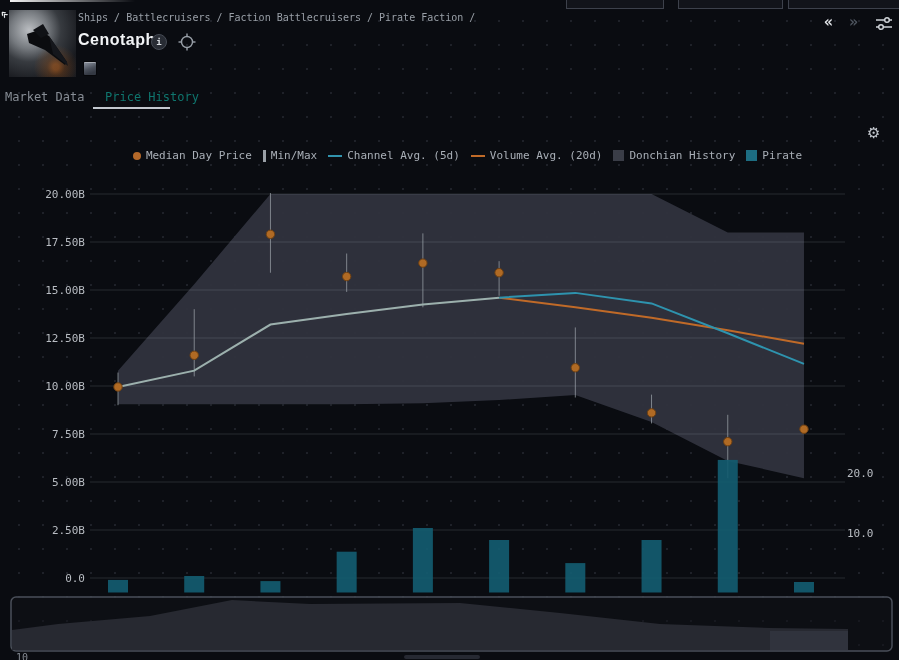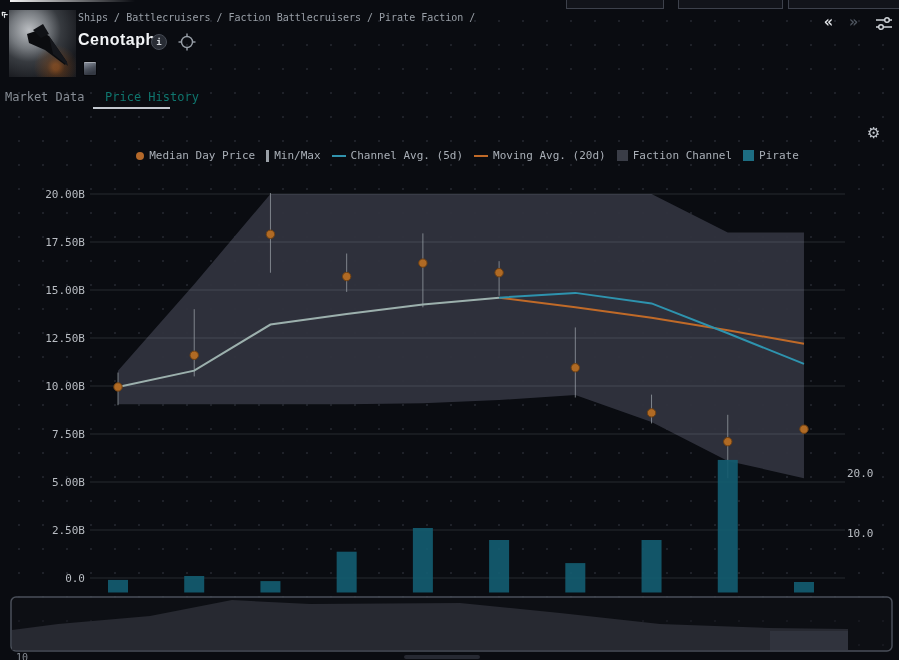--- a/index.html
+++ b/index.html
@@ -102,25 +102,25 @@
     <span class="leg-item">
       <span style="display: inline-block; background: rgb(154, 160, 167); width: 3px; height: 12px;"></span>
       <span>Min/Max</span>
     </span>
     <span class="leg-item">
       <span style="display: inline-block; background: rgb(49, 147, 173); width: 14px; height: 2px;"></span>
       <span>Channel Avg.  (5d)</span>
     </span>
     <span class="leg-item">
       <span style="display: inline-block; background: rgb(192, 106, 40); width: 14px; height: 2px;"></span>
-      <span>Moving Avg.  (20d)</span>
+      <span>Volume Avg.  (20d)</span>
     </span>
     <span class="leg-item">
       <span style="display: inline-block; background: rgb(58, 61, 71); width: 11px; height: 11px;"></span>
-      <span>Faction Channel</span>
+      <span>Donchian History</span>
     </span>
     <span class="leg-item">
       <span style="display: inline-block; background: rgb(29, 109, 130); width: 11px; height: 11px;"></span>
       <span>Pirate</span>
     </span>
   </div>
 
 <svg id="chart" width="899" height="660">
     <polygon points="118,370.64 194.22,284.24 270.44,194 346.65999999999997,194 422.88,194 499.1,194 575.3199999999999,194 651.54,194 727.76,232.40000000000003 803.98,232.40000000000003 803.98,478.15999999999997 727.76,460.88 651.54,421.904 575.3199999999999,395.024 499.1,400.016 422.88,403.28 346.65999999999997,404.24 270.44,404.24 194.22,404.24 118,404.24" fill="#30323d" fill-opacity="0.96"></polygon>
     <line x1="90" y1="194" x2="845" y2="194" stroke="rgba(190,200,215,0.16)" stroke-width="1"></line>

